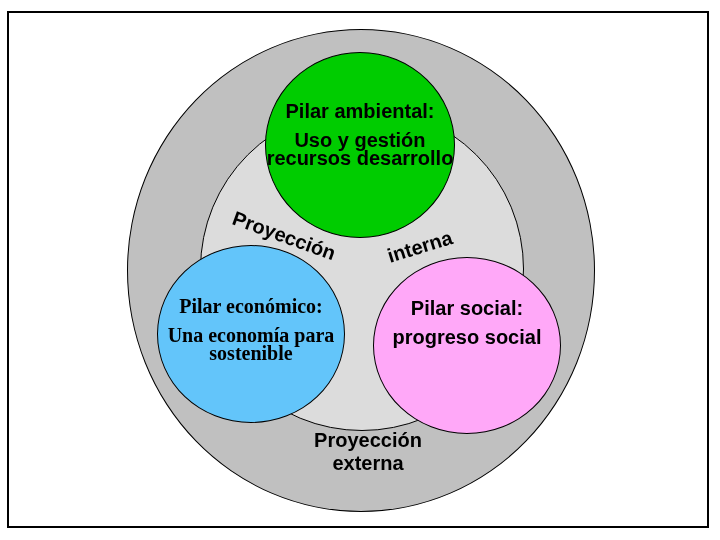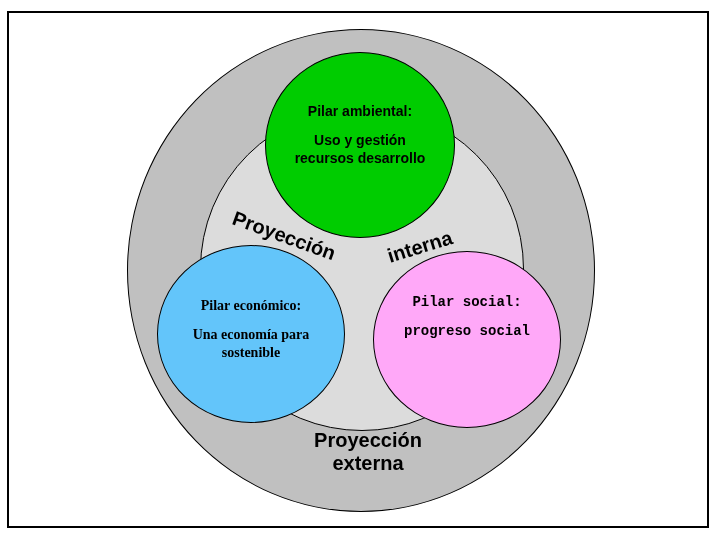--- a/index.html
+++ b/index.html
@@ -21,29 +21,29 @@
   .ellipse {
     position: absolute;
     border: 1px solid #000;
     border-radius: 50%;
     box-sizing: border-box;
   }
   .outer-ring  { left: 118px; top: 16px;  width: 468px; height: 483px; }
   .inner-disc  { left: 191px; top: 94px;  width: 324px; height: 324px; }
   .pillar-green { left: 256px; top: 39px;  width: 190px; height: 186px; }
   .pillar-blue  { left: 148px; top: 232px; width: 188px; height: 178px; font-family: Liberation Serif, serif; }
-  .pillar-pink  { left: 364px; top: 238px; width: 188px; height: 177px; font-family: Liberation Mono, monospace; }
+  .pillar-pink  { left: 364px; top: 244px; width: 188px; height: 177px; }
 
   .circle-text {
     position: absolute;
     left: 0; right: 0;
     text-align: center;
     color: #000;
     font-weight: bold;
-    font-size: 14px;
+    font-size: 20px;
     line-height: 18px;
   }
   .pillar-green .circle-text { top: 49px; }
   .pillar-blue  .circle-text { top: 51px; }
   .pillar-pink  .circle-text { top: 41px; }
   .circle-title { margin-bottom: 11px; }
 
   .curved-word {
     position: absolute;
     color: #000;

